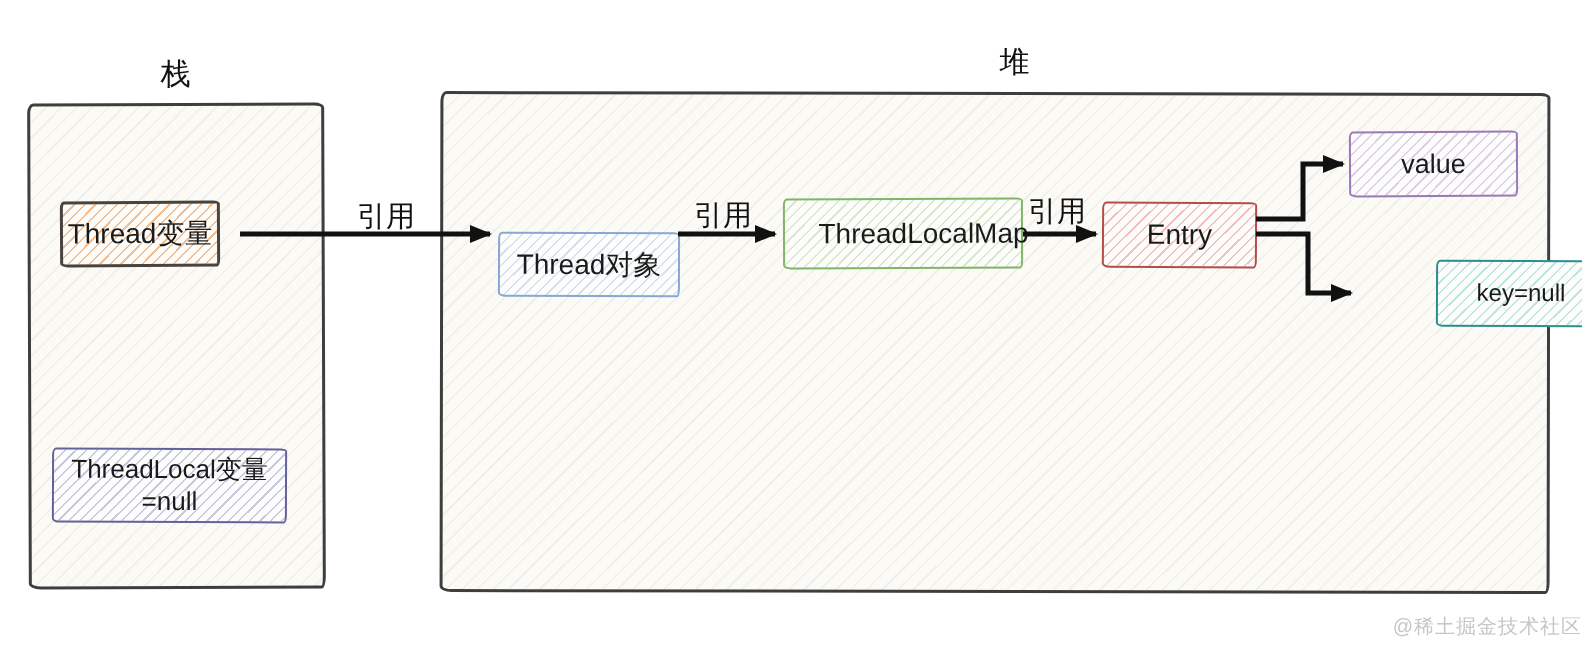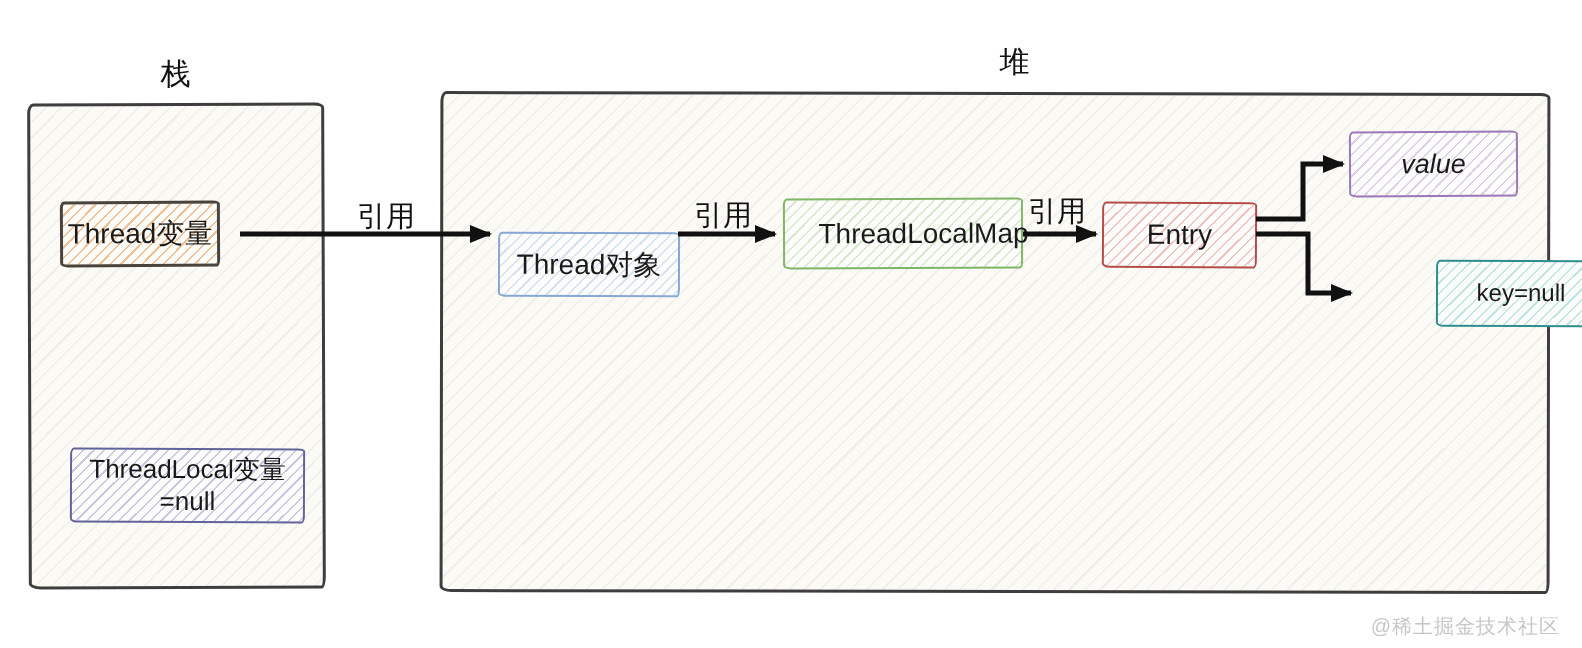--- a/index.html
+++ b/index.html
@@ -57,25 +57,25 @@
     display: flex;
     align-items: center;
     justify-content: center;
     text-align: center;
     font-size: 28px;
     line-height: 1.2;
     border-radius: 4px 7px 3px 8px / 7px 3px 8px 4px;
     z-index: 2;
   }
   .node-thread-var      { left: 60px;   top: 201px; width: 160px; height: 66px; border-width: 3px; transform: rotate(-0.3deg); }
-  .node-threadlocal-var { left: 70px;   top: 448px; width: 235px; height: 75px; font-size: 26px; transform: rotate(0.2deg); }
+  .node-threadlocal-var { left: 52px;   top: 448px; width: 235px; height: 75px; font-size: 26px; transform: rotate(0.2deg); }
   .node-thread-obj      { left: 498px;  top: 202px; width: 182px; height: 65px; transform: rotate(0.2deg); margin-top: 30px; }
   .node-threadlocal-map { left: 783px;  top: 198px; width: 240px; height: 71px; transform: rotate(-0.2deg); padding-left: 41px; }
   .node-entry           { left: 1102px; top: 202px; width: 155px; height: 66px; transform: rotate(0.3deg); }
-  .node-value           { left: 1349px; top: 131px; width: 169px; height: 66px; font-size: 27px; transform: rotate(-0.3deg); font-style: italic; }
+  .node-value           { left: 1349px; top: 131px; width: 169px; height: 66px; font-size: 27px; transform: rotate(-0.3deg); }
   .node-key-null        { left: 1436px; top: 260px; width: 170px; height: 67px; font-size: 24px; transform: rotate(0.2deg); }
 
   
   .edge-label {
     position: absolute;
     font-size: 29px;
     color: #111;
     text-align: center;
     width: 100px;
     z-index: 4;
@@ -97,21 +97,21 @@
     fill: none;
     stroke: var(--arrow-color, #111111);
     stroke-width: 5;
     stroke-linecap: butt;
     stroke-linejoin: miter;
   }
   .edges-svg marker path { fill: var(--arrow-color, #111111); stroke: none; }
 
   .watermark {
     position: absolute;
-    right: 22px;
+    right: 0;
     top: 613px;
     font-size: 20px;
     color: #c6c6c6;
     letter-spacing: 1px;
     z-index: 1;
   }
 </style>
 </head>
 <body>
 

